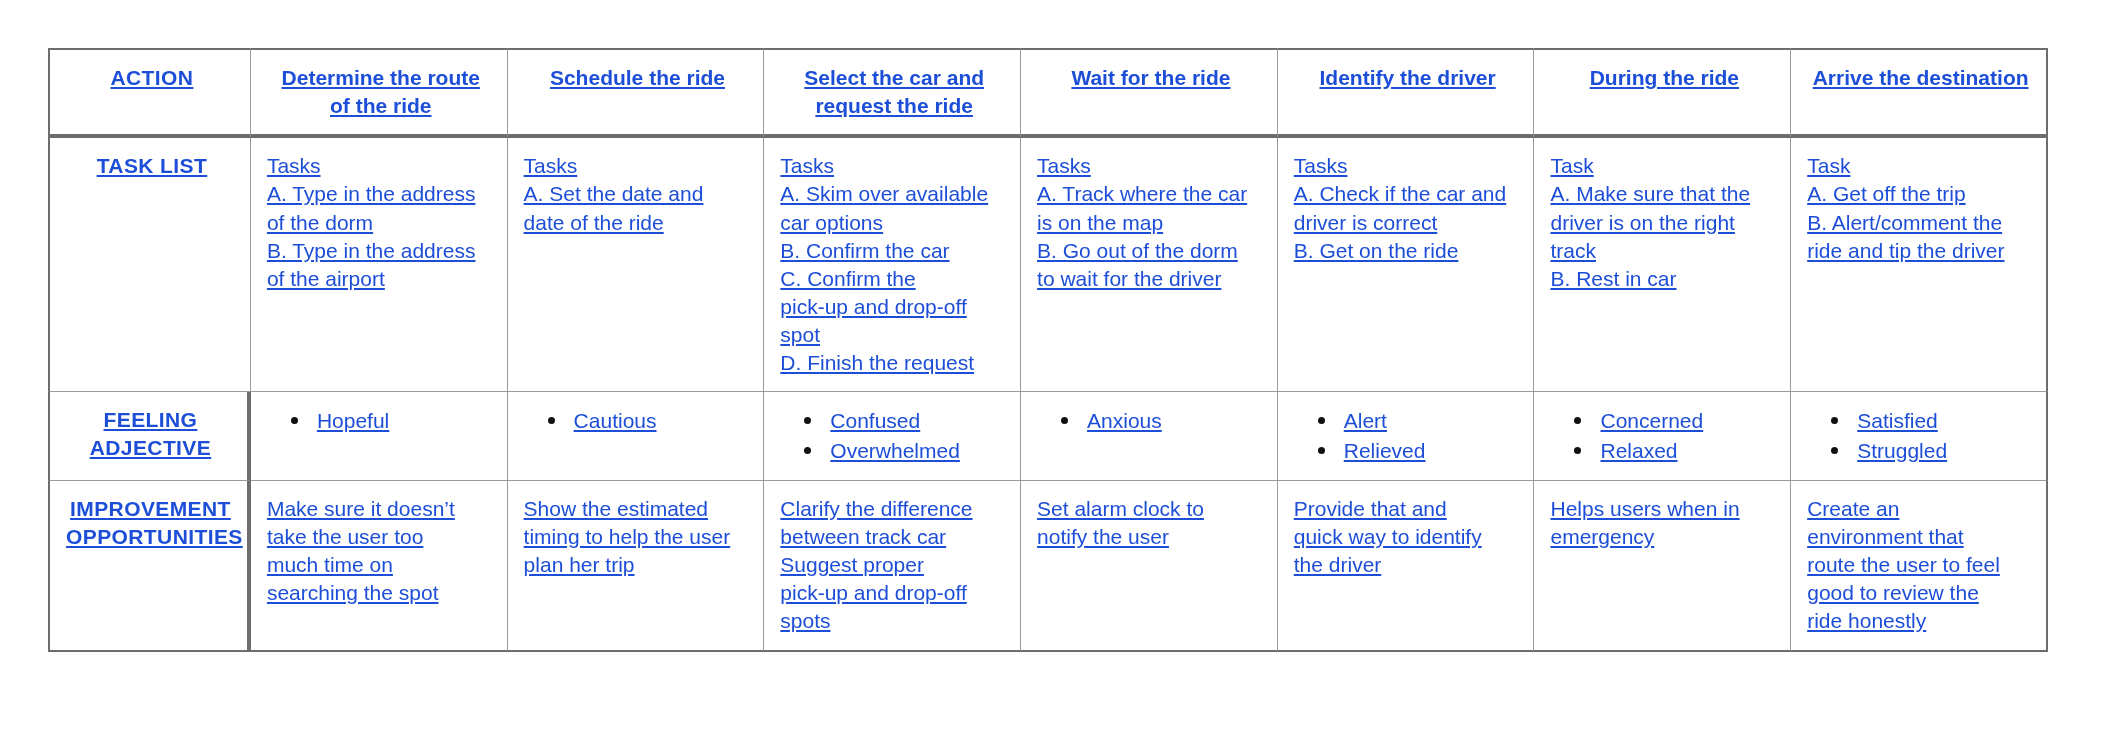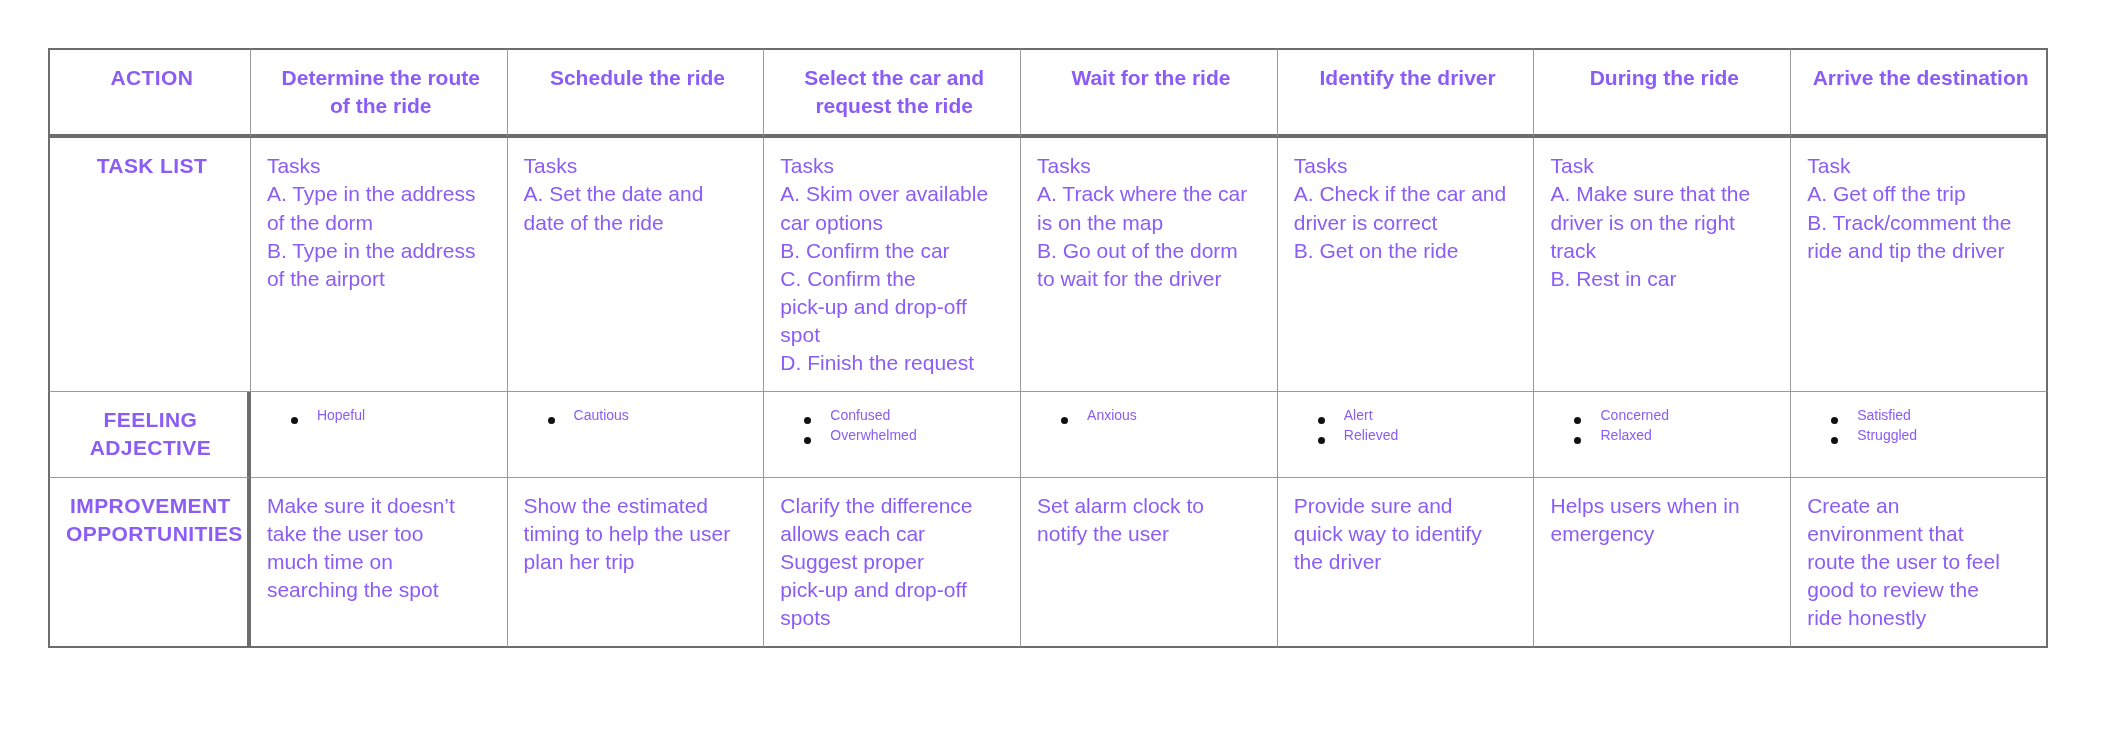--- a/index.html
+++ b/index.html
@@ -31,22 +31,23 @@
 
   
   table.journey-map td {
     vertical-align: top;
     background: #ffffff;
     border-right: 1.5px solid #9a9a9a;
     border-bottom: 1.5px solid #9a9a9a;
     padding: 14px 12px 14px 16px;
     font-size: 21px;
     line-height: 1.34;
-    color: #8b5cf6;
+    color: #1d4ed8;
     box-sizing: border-box;
+    text-decoration: underline;
   }
 
   
   table.journey-map tr:first-child td {
     border-top: 2.5px solid #6d6d6d;
   }
   table.journey-map td:first-child {
     border-left: 2.5px solid #6d6d6d;
   }
   table.journey-map td:last-child {
@@ -101,21 +102,21 @@
 
   ul.feelings {
     margin: 0;
     padding: 0 0 0 24px;
     list-style: none;
   }
   ul.feelings li {
     position: relative;
     padding-left: 26px;
     line-height: 1.42;
-    font-size: 14px;
+    font-size: 21px;
   }
   ul.feelings li::before {
     content: "";
     position: absolute;
     left: 0;
     top: 11px;
     width: 7px;
     height: 7px;
     border-radius: 50%;
     background: #111111;
@@ -228,21 +229,21 @@
             <span class="task-item">driver is on the right</span>
             <span class="task-item">track</span>
             <span class="task-item">B. Rest in car</span>
           </div>
         </td>
 
         <td>
           <div class="task-block">
             <span class="task-head">Task</span>
             <span class="task-item">A. Get off the trip</span>
-            <span class="task-item">B. Track/comment the</span>
+            <span class="task-item">B. Alert/comment the</span>
             <span class="task-item">ride and tip the driver</span>
           </div>
         </td>
       </tr>
 
       <tr class="feeling-row">
         <td class="row-label">
           <span>FEELING</span><br>
           <span>ADJECTIVE</span>
         </td>
@@ -307,37 +308,37 @@
           <div class="improve-text">
             <span class="improve-line">Show the estimated</span>
             <span class="improve-line">timing to help the user</span>
             <span class="improve-line">plan her trip</span>
           </div>
         </td>
 
         <td>
           <div class="improve-text">
             <span class="improve-line">Clarify the difference</span>
-            <span class="improve-line">allows each car</span>
+            <span class="improve-line">between track car</span>
             <span class="improve-line">Suggest proper</span>
             <span class="improve-line">pick-up and drop-off</span>
             <span class="improve-line">spots</span>
           </div>
         </td>
 
         <td>
           <div class="improve-text">
             <span class="improve-line">Set alarm clock to</span>
             <span class="improve-line">notify the user</span>
           </div>
         </td>
 
         <td>
           <div class="improve-text">
-            <span class="improve-line">Provide sure and</span>
+            <span class="improve-line">Provide that and</span>
             <span class="improve-line">quick way to identify</span>
             <span class="improve-line">the driver</span>
           </div>
         </td>
 
         <td>
           <div class="improve-text">
             <span class="improve-line">Helps users when in</span>
             <span class="improve-line">emergency</span>
           </div>

